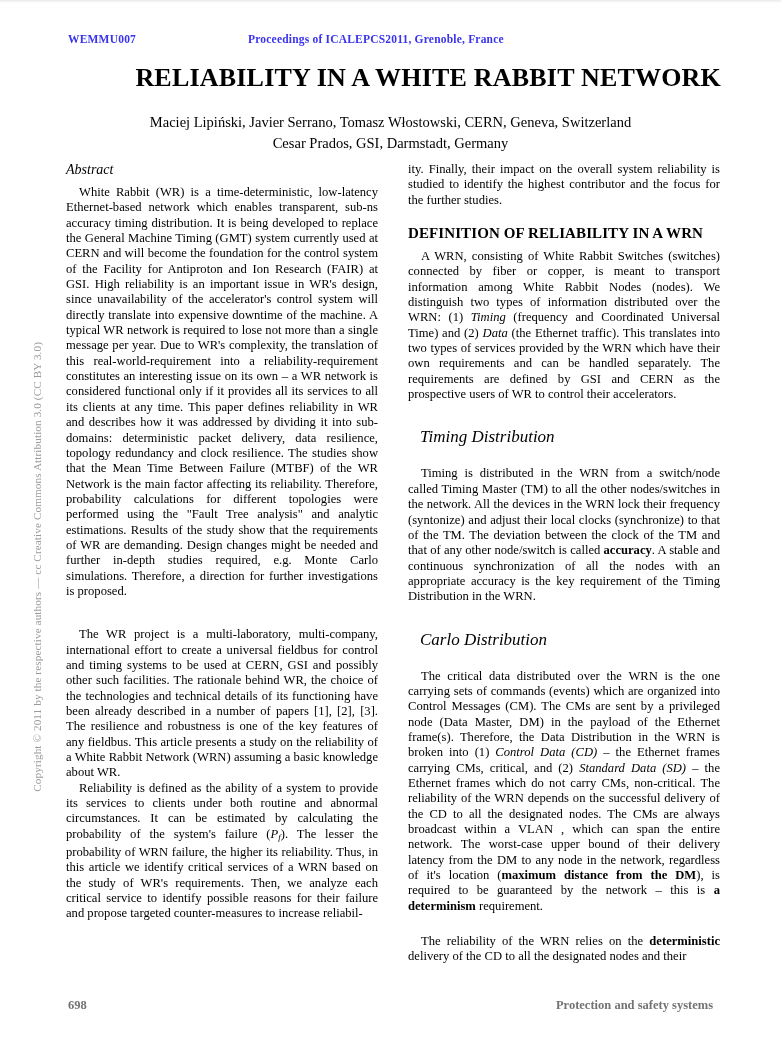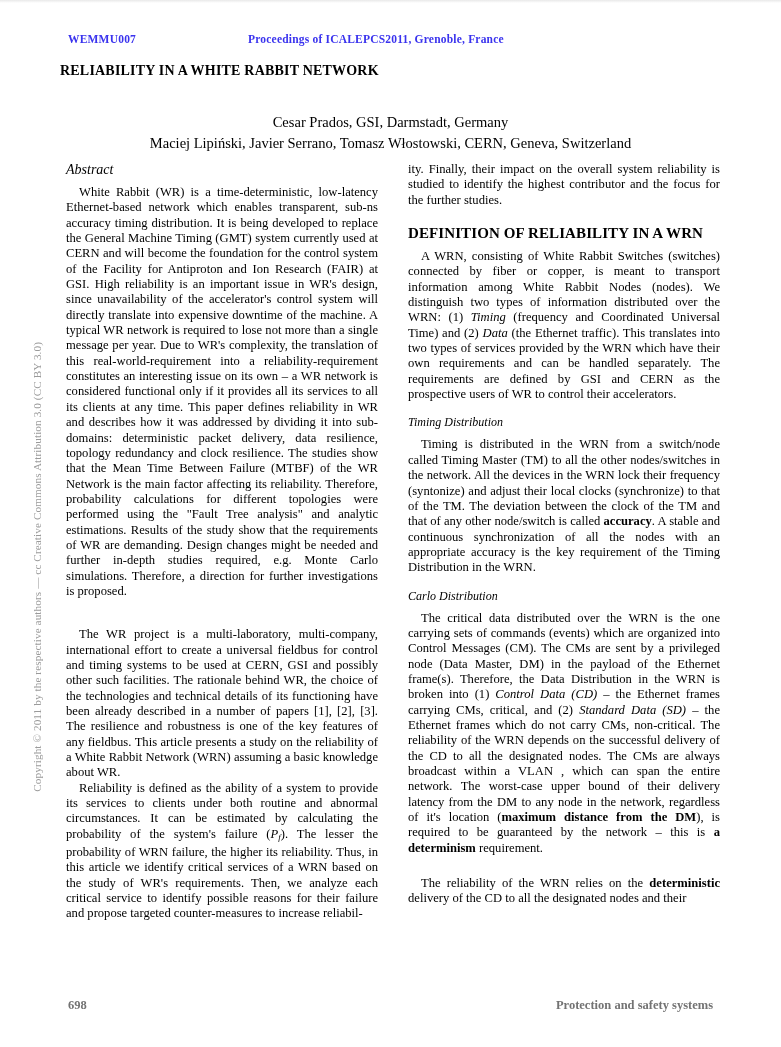--- a/index.html
+++ b/index.html
@@ -45,22 +45,22 @@
     left: 180px;
     top: 0;
   }
 
   
   .title {
     position: absolute;
     top: 63px;
     left: 60px;
     right: 60px;
-    text-align: left;
-    font-size: 14px;
+    text-align: right;
+    font-size: 26px;
     font-weight: bold;
     letter-spacing: 0.2px;
   }
   .authors {
     position: absolute;
     top: 112px;
     left: 70px;
     right: 70px;
     text-align: center;
     font-size: 14.5px;
@@ -99,22 +99,22 @@
     margin: 0;
     font-size: 15px;
     font-weight: bold;
     text-align: center;
     letter-spacing: 0.1px;
   }
   h2.section.left-align {
     text-align: left;
   }
   h3.subsection {
-    margin: 0;
-    font-size: 12px;
+    margin: 12px;
+    font-size: 17px;
     font-weight: normal;
     font-style: italic;
     text-align: left;
   }
   .gap-sm { height: 7px; }
   .gap-md { height: 13px; }
   .gap-lg { height: 17px; }
   .gap-xl { height: 21px; }
 
   h3.abstract-head {
@@ -177,22 +177,22 @@
   <div class="top-edge"></div>
 
   <div class="running-head">
     <span class="paper-id">WEMMU007</span>
     <span class="proceedings">Proceedings of ICALEPCS2011, Grenoble, France</span>
   </div>
 
   <div class="title">RELIABILITY IN A WHITE RABBIT NETWORK</div>
 
   <div class="authors">
+    <div>Maciej Lipiński, Javier Serrano, Tomasz Włostowski, CERN, Geneva, Switzerland</div>
     <div>Cesar Prados, GSI, Darmstadt, Germany</div>
-    <div>Maciej Lipiński, Javier Serrano, Tomasz Włostowski, CERN, Geneva, Switzerland</div>
   </div>
 
   <div class="copyright-vertical">Copyright © 2011 by the respective authors — cc Creative Commons Attribution 3.0 (CC BY 3.0)</div>
 
   <div class="columns">
 
     <div class="col col-left">
 
       <h3 class="abstract-head">Abstract</h3>
       <div class="gap-sm"></div>

